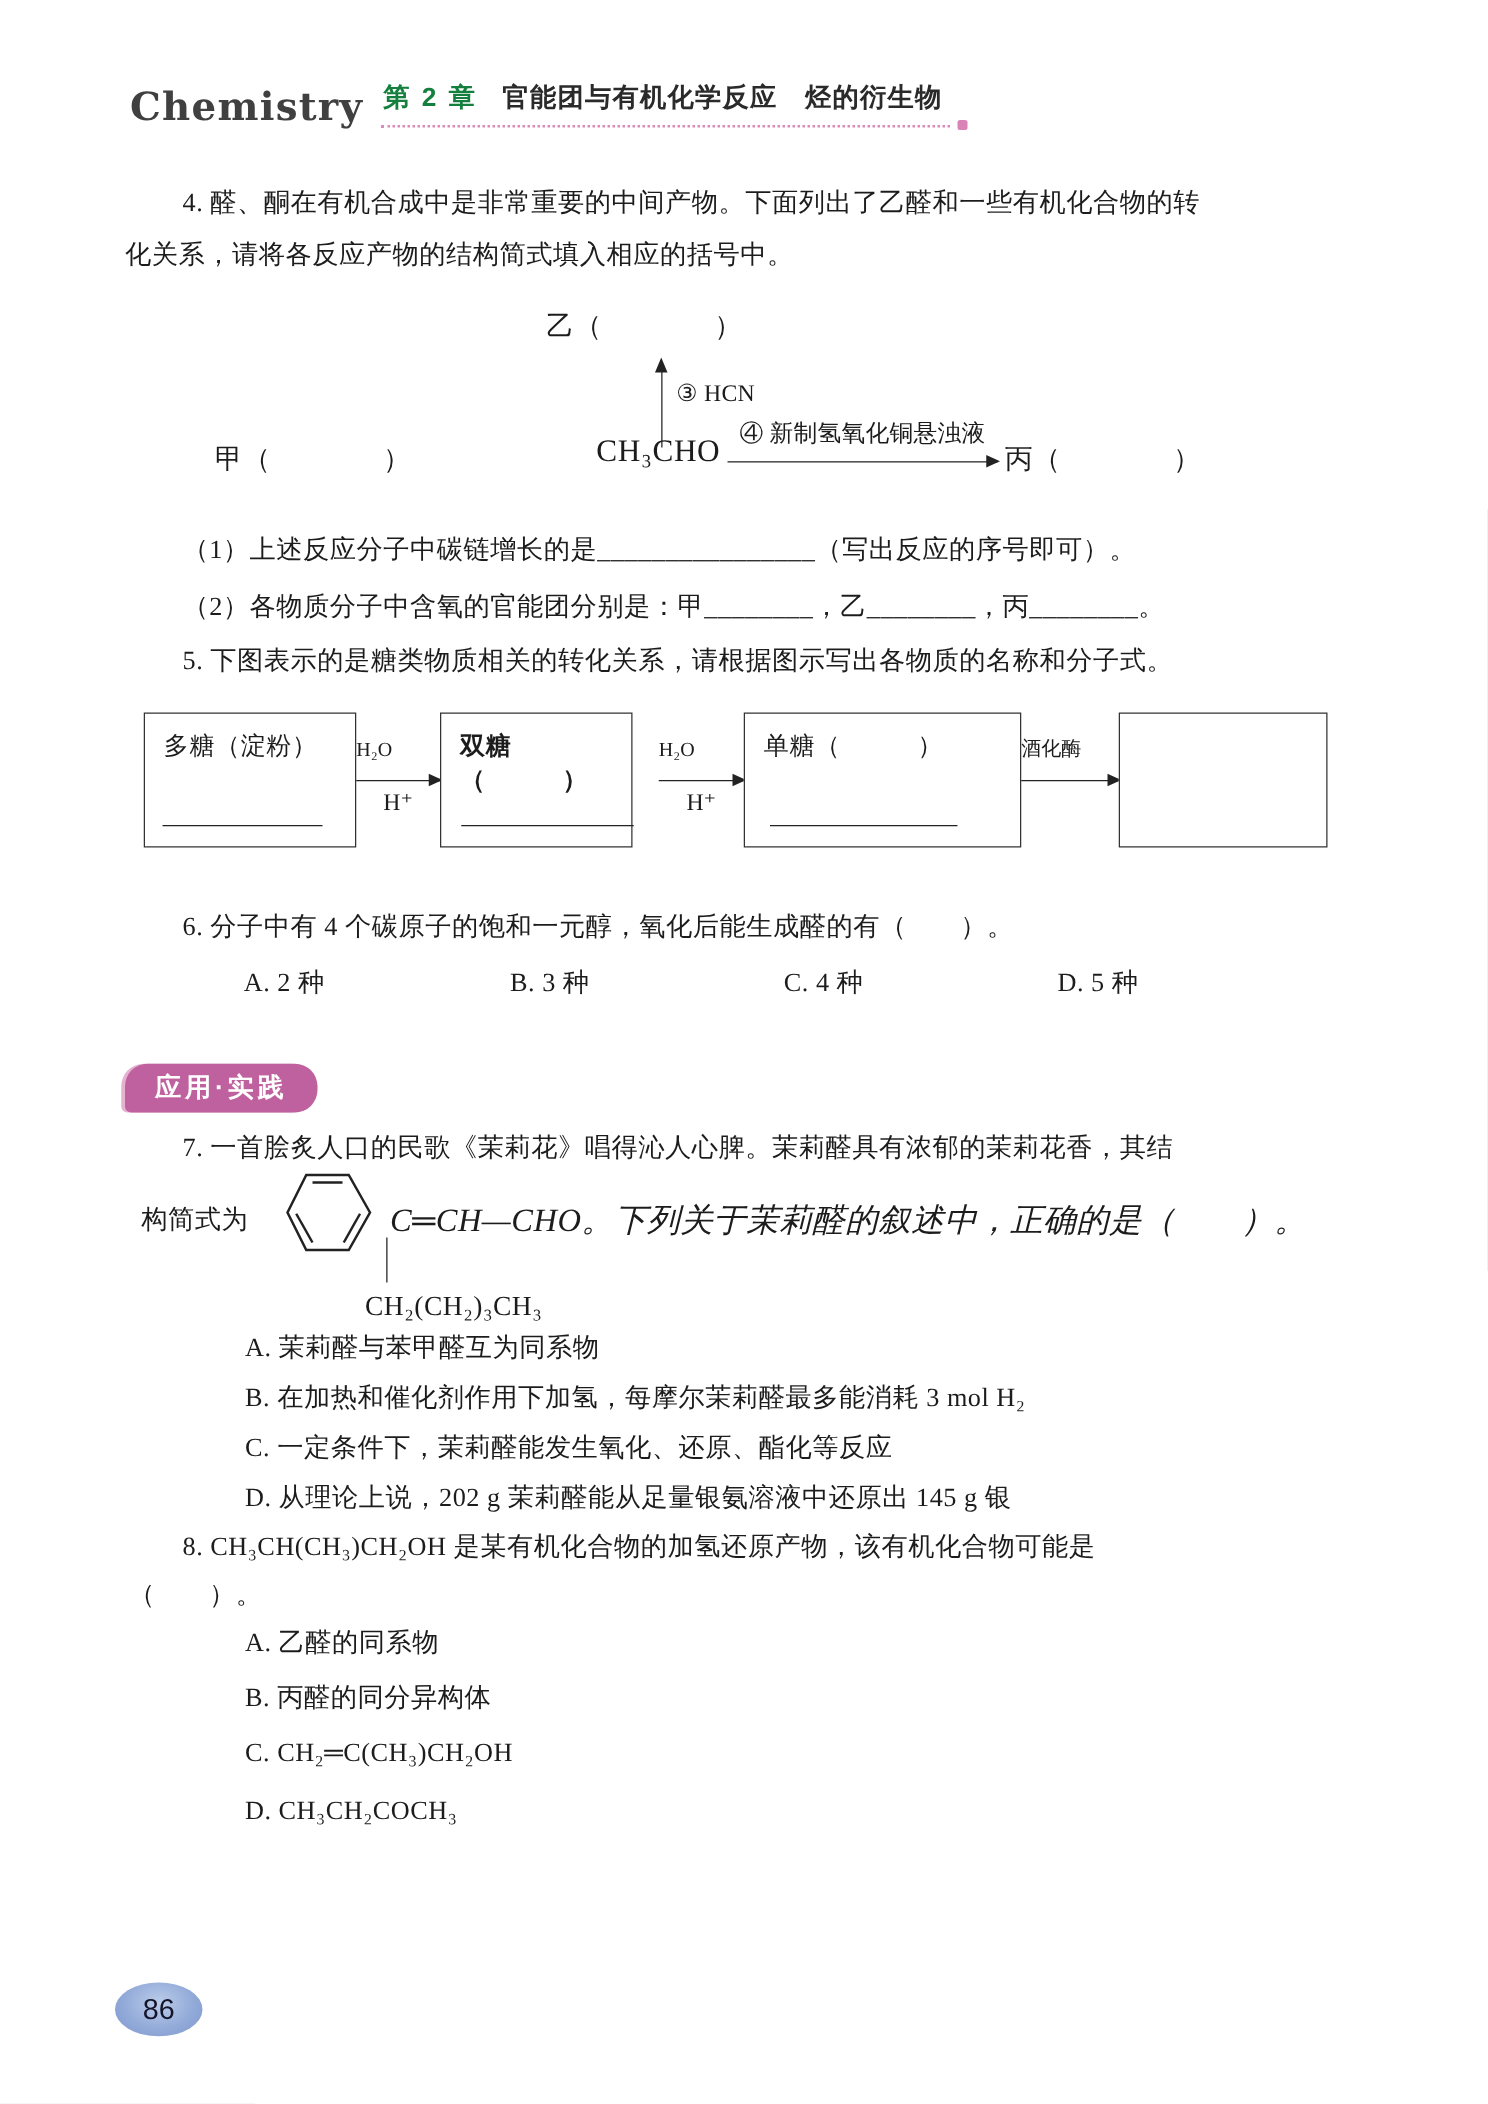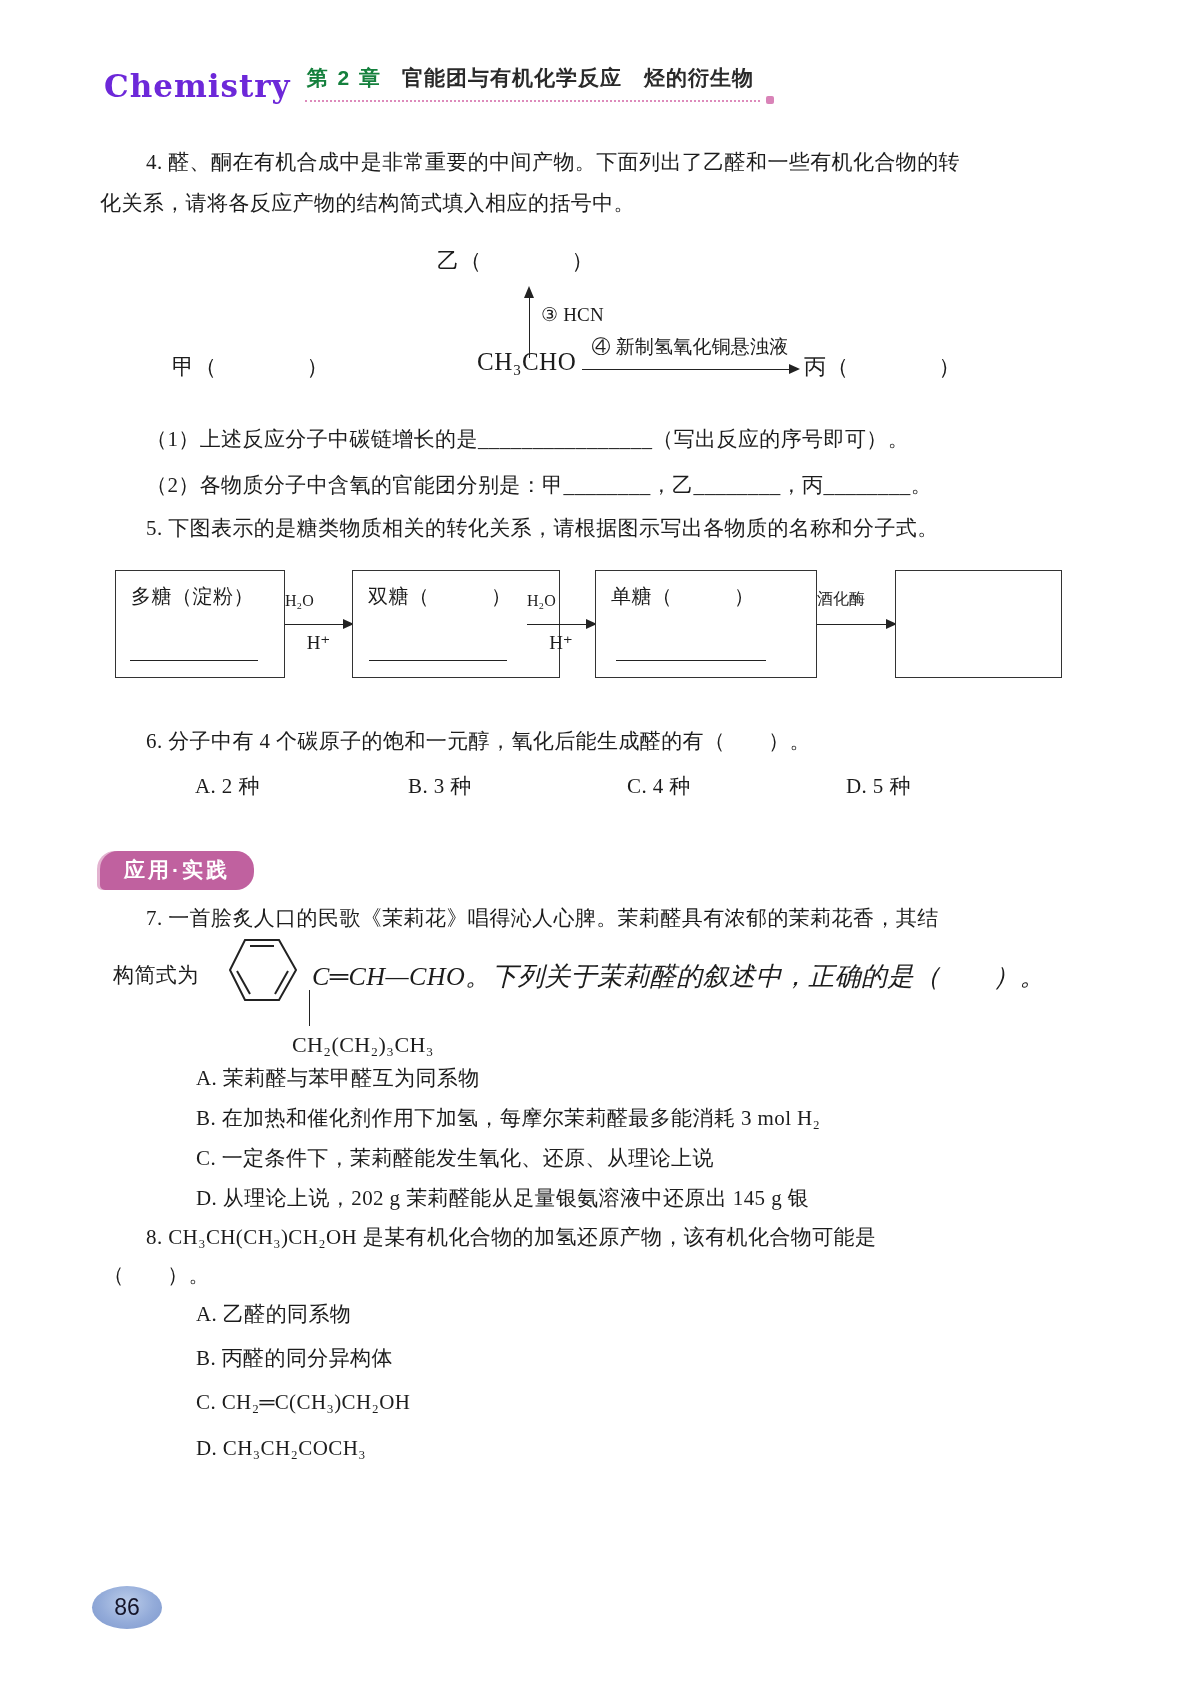--- a/index.html
+++ b/index.html
@@ -8,21 +8,21 @@
     background:#ffffff; overflow:hidden;
     font-family:"Liberation Serif","DejaVu Serif",serif;
     color:#1c1c1c;
   }
   .abs { position:absolute; }
   .cjk { font-size:21px; letter-spacing:0.4px; line-height:1.5; }
   .small { font-size:19px; letter-spacing:0.2px; }
 
   
   .header { position:absolute; left:104px; top:64px; display:flex; align-items:flex-end; }
-  .brand { font-family:"DejaVu Serif","Liberation Serif",serif; font-size:31px; font-weight:600; color:#6d28d9; line-height:1; letter-spacing:1px; }
+  .brand { font-family:"DejaVu Serif","Liberation Serif",serif; font-size:31px; font-weight:600; color:#404040; line-height:1; letter-spacing:1px; }
   .chapter-wrap { position:relative; margin-left:14px; padding:0 6px 8px 2px; border-bottom:2px dotted #dd8abb; }
   .chapter-badge { font-family:"Liberation Sans","DejaVu Sans",sans-serif; font-size:21px; font-weight:bold; color:#15803d; letter-spacing:2px; }
   .chapter-title { font-family:"Liberation Sans","DejaVu Sans",sans-serif; font-size:21px; font-weight:bold; color:#2a2a2a; margin-left:16px; letter-spacing:1px; }
   .header-dot { position:absolute; right:-14px; bottom:-4px; width:8px; height:8px; border-radius:2px; background:#d983b8; }
   .vline { position:absolute; width:0; border-left:1.6px solid #222; }
   .blank-underline { position:absolute; height:0; border-bottom:1.6px solid #222; }
   .tri { position:absolute; width:0; height:0; }
   .tri-right { border-left:11px solid #222; border-top:5px solid transparent; border-bottom:5px solid transparent; right:-2px; top:-6px; }
   .tri-left  { border-right:11px solid #222; border-top:5px solid transparent; border-bottom:5px solid transparent; left:-2px; top:-6px; }
   .tri-up    { border-bottom:12px solid #222; border-left:5px solid transparent; border-right:5px solid transparent; left:-5.8px; top:-10px; }
@@ -116,21 +116,21 @@
     <span class="fbox-label">多糖（淀粉）</span>
     <span class="blank-underline" style="left:14px; width:128px; bottom:16px;"></span>
   </div>
   <div class="flow-arrow" style="left:285px; width:67px;">
     <div class="fa-top">H₂O</div>
     <div class="fa-line">
       <span class="tri tri-right"></span>
     </div>
     <div class="fa-bottom">H⁺</div>
   </div>
-  <div class="fbox" style="left:352px; width:208px;">
+  <div class="fbox" style="left:352px; width:154px;font-weight:bold;">
     <span class="fbox-label">双糖（　　　）</span>
     <span class="blank-underline" style="left:16px; width:138px; bottom:16px;"></span>
   </div>
   <div class="flow-arrow" style="left:527px; width:68px;">
     <div class="fa-top">H₂O</div>
     <div class="fa-line">
       <span class="tri tri-right"></span>
     </div>
     <div class="fa-bottom">H⁺</div>
   </div>
@@ -167,21 +167,21 @@
     <line x1="47" y1="62" x2="60" y2="39" stroke="#222" stroke-width="2"></line>
   </svg>
 
   <div class="abs cjk" style="left:312px; top:957px; font-size:26px; white-space:nowrap;font-style:italic;">C═CH—CHO。下列关于茉莉醛的叙述中，正确的是（　　）。</div>
 
   <div class="vline" style="left:309px; top:990px; height:36px;"></div>
   <div class="abs cjk" style="left:292px; top:1028px; font-size:22px;">CH₂(CH₂)₃CH₃</div>
 
   <span class="opt" style="left:196px; top:1064px;">A. 茉莉醛与苯甲醛互为同系物</span>
   <span class="opt" style="left:196px; top:1104px;">B. 在加热和催化剂作用下加氢，每摩尔茉莉醛最多能消耗 3 mol H₂</span>
-  <span class="opt" style="left:196px; top:1144px;">C. 一定条件下，茉莉醛能发生氧化、还原、从理论上说</span>
+  <span class="opt" style="left:196px; top:1144px;">C. 一定条件下，茉莉醛能发生氧化、还原、酯化等反应</span>
   <span class="opt" style="left:196px; top:1184px;">D. 从理论上说，202 g 茉莉醛能从足量银氨溶液中还原出 145 g 银</span>
 
   <div class="abs cjk" style="left:146px; top:1222px; white-space:nowrap;">8. CH₃CH(CH₃)CH₂OH 是某有机化合物的加氢还原产物，该有机化合物可能是</div>
   <div class="abs cjk" style="left:103px; top:1260px;">（　　）。</div>
 
   <span class="opt" style="left:196px; top:1300px;">A. 乙醛的同系物</span>
   <span class="opt" style="left:196px; top:1344px;">B. 丙醛的同分异构体</span>
   <span class="opt" style="left:196px; top:1390px;">C. CH₂═C(CH₃)CH₂OH</span>
   <span class="opt" style="left:196px; top:1436px;">D. CH₃CH₂COCH₃</span>
 

